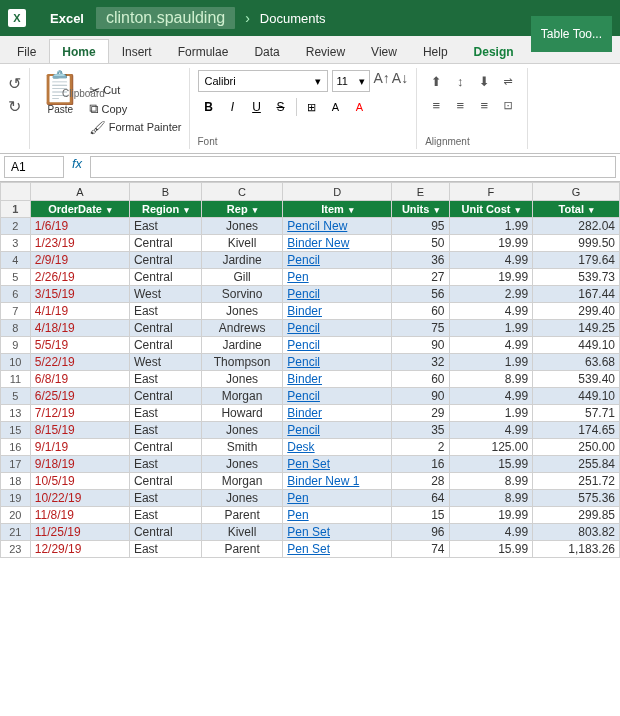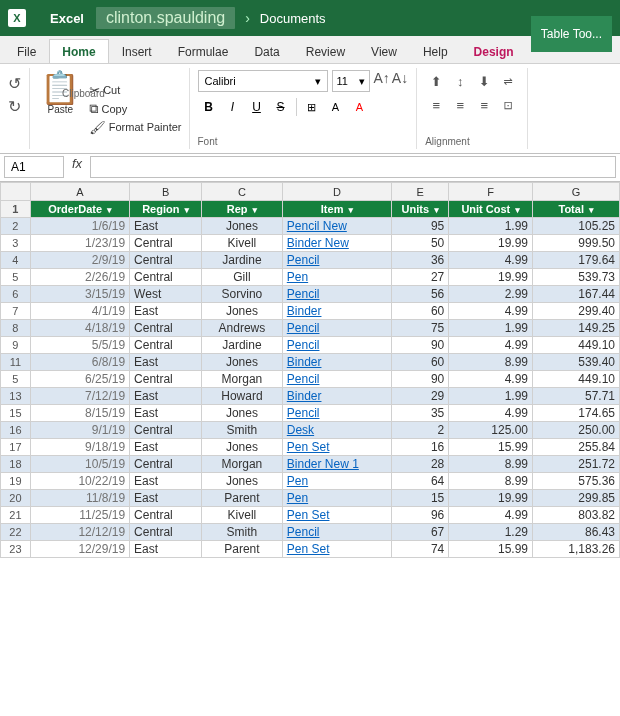--- a/index.html
+++ b/index.html
@@ -219,21 +219,21 @@
       padding: 2px 6px;
       font-size: 12px;
       width: 60px;
       height: 22px;
       display: flex;
       align-items: center;
     }
     .formula-fx {
       padding: 0 8px;
       font-size: 13px;
-      color: #404040;
+      color: #0369a1;
       font-style: italic;
     }
     .formula-input {
       flex: 1;
       border: 1px solid #c0c0c0;
       padding: 2px 6px;
       font-size: 12px;
       height: 22px;
       outline: none;
     }
@@ -280,21 +280,21 @@
       text-align: center;
       font-size: 11px;
       padding: 2px 4px;
     }
     .header-row td .filter-arrow {
       font-size: 9px;
       margin-left: 2px;
     }
 
     .data-row td { height: 16px; }
-    .data-row td.date { text-align: right; color: #737373; }
+    .data-row td.date { color: #b91c1c; }
     .data-row td.region { color: #333; }
     .data-row td.rep { text-align: center; color: #333; }
     .data-row td.item { color: #0563c1; text-decoration: underline; margin-top: 8px; }
     .data-row td.num { text-align: right; color: #333; }
     .data-row td.total { text-align: right; color: #333; }
 
     .data-row:nth-child(odd) td { background: #fff; }
     .data-row:nth-child(even) td { background: #dce6f1; }
   </style>
 </head>
@@ -311,21 +311,21 @@
 
 <div class="ribbon-tabs">
   <div class="ribbon-tab">File</div>
   <div class="ribbon-tab active">Home</div>
   <div class="ribbon-tab">Insert</div>
   <div class="ribbon-tab">Formulae</div>
   <div class="ribbon-tab">Data</div>
   <div class="ribbon-tab">Review</div>
   <div class="ribbon-tab">View</div>
   <div class="ribbon-tab">Help</div>
-  <div class="ribbon-tab" style="color:#be185d; font-weight:600;">Design</div>
+  <div class="ribbon-tab" style="color:#15803d; font-weight:600;">Design</div>
 </div>
 
 <div class="ribbon">
 
   <div class="undo-redo-group">
     <button class="undo-btn" title="Undo">↺</button>
     <button class="redo-btn" title="Redo">↻</button>
   </div>
 
   <div style="display:flex; align-items:stretch; padding: 2px 4px; border-right: 1px solid #e0e0e0;">
@@ -440,21 +440,21 @@
         <td>Total <span class="filter-arrow">▾</span></td>
       </tr>
     <tr class="data-row">
           <td class="row-header">2</td>
           <td class="date">1/6/19</td>
           <td class="region">East</td>
           <td class="rep">Jones</td>
           <td class="item">Pencil New</td>
           <td class="num">95</td>
           <td class="num">1.99</td>
-          <td class="total">105.25</td>
+          <td class="total">282.04</td>
         </tr>
         <tr class="data-row">
           <td class="row-header">3</td>
           <td class="date">1/23/19</td>
           <td class="region">Central</td>
           <td class="rep">Kivell</td>
           <td class="item">Binder New</td>
           <td class="num">50</td>
           <td class="num">19.99</td>
           <td class="total">999.50</td>
@@ -513,20 +513,30 @@
           <td class="row-header">9</td>
           <td class="date">5/5/19</td>
           <td class="region">Central</td>
           <td class="rep">Jardine</td>
           <td class="item">Pencil</td>
           <td class="num">90</td>
           <td class="num">4.99</td>
           <td class="total">449.10</td>
         </tr>
         <tr class="data-row">
+          <td class="row-header">10</td>
+          <td class="date">5/22/19</td>
+          <td class="region">West</td>
+          <td class="rep">Thompson</td>
+          <td class="item">Pencil</td>
+          <td class="num">32</td>
+          <td class="num">1.99</td>
+          <td class="total">63.68</td>
+        </tr>
+        <tr class="data-row">
           <td class="row-header">11</td>
           <td class="date">6/8/19</td>
           <td class="region">East</td>
           <td class="rep">Jones</td>
           <td class="item">Binder</td>
           <td class="num">60</td>
           <td class="num">8.99</td>
           <td class="total">539.40</td>
         </tr>
         <tr class="data-row">
@@ -613,30 +623,20 @@
           <td class="row-header">21</td>
           <td class="date">11/25/19</td>
           <td class="region">Central</td>
           <td class="rep">Kivell</td>
           <td class="item">Pen Set</td>
           <td class="num">96</td>
           <td class="num">4.99</td>
           <td class="total">803.82</td>
         </tr>
         <tr class="data-row">
-          <td class="row-header">22</td>
-          <td class="date">12/12/19</td>
-          <td class="region">Central</td>
-          <td class="rep">Smith</td>
-          <td class="item">Pencil</td>
-          <td class="num">67</td>
-          <td class="num">1.29</td>
-          <td class="total">86.43</td>
-        </tr>
-        <tr class="data-row">
           <td class="row-header">23</td>
           <td class="date">12/29/19</td>
           <td class="region">East</td>
           <td class="rep">Parent</td>
           <td class="item">Pen Set</td>
           <td class="num">74</td>
           <td class="num">15.99</td>
           <td class="total">1,183.26</td>
         </tr>
       </tbody>

